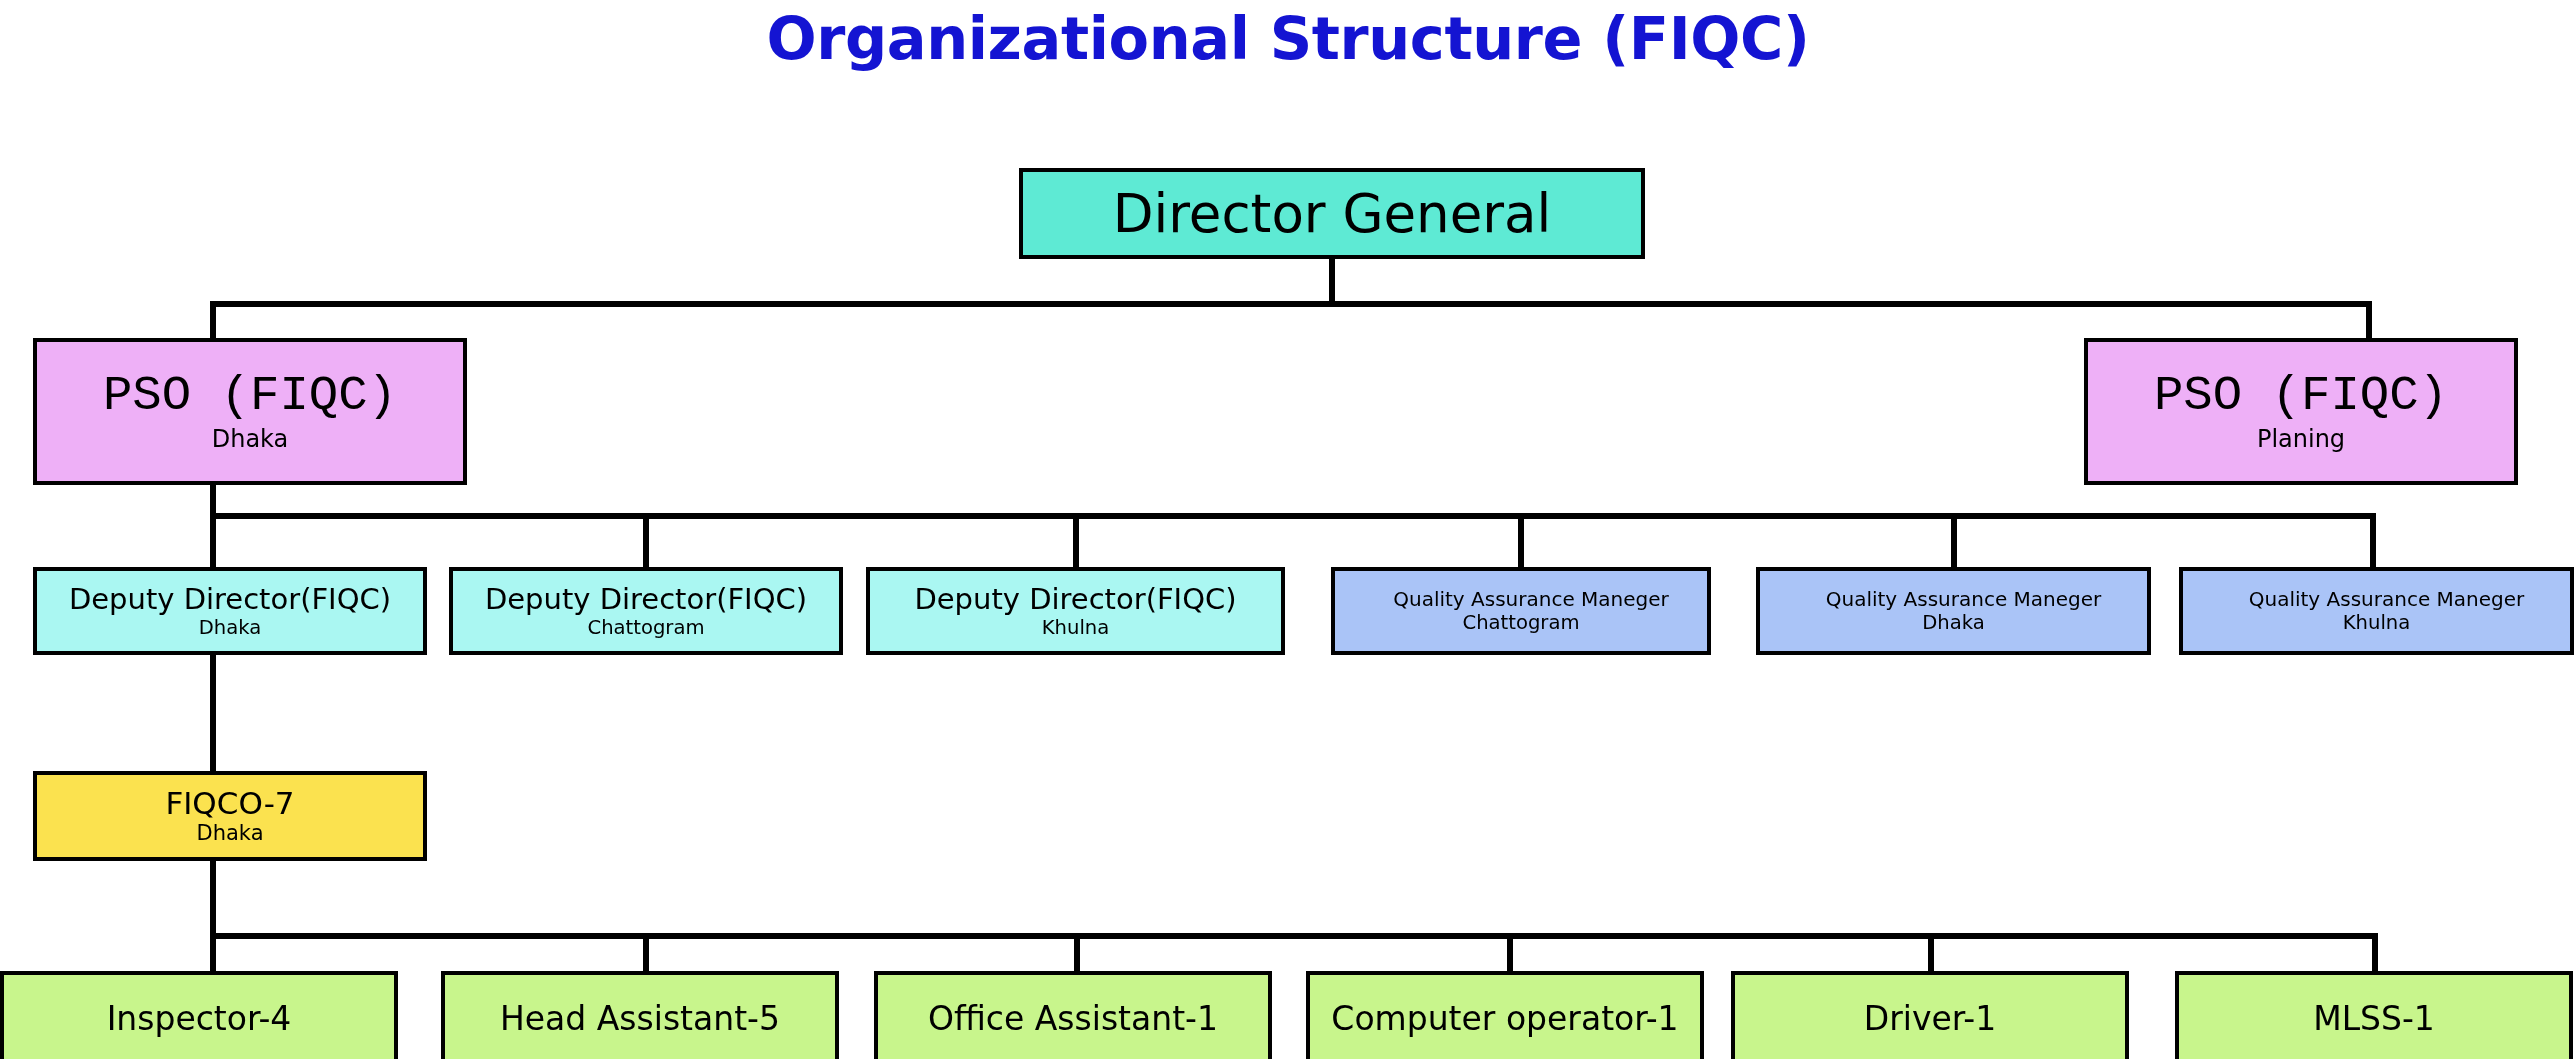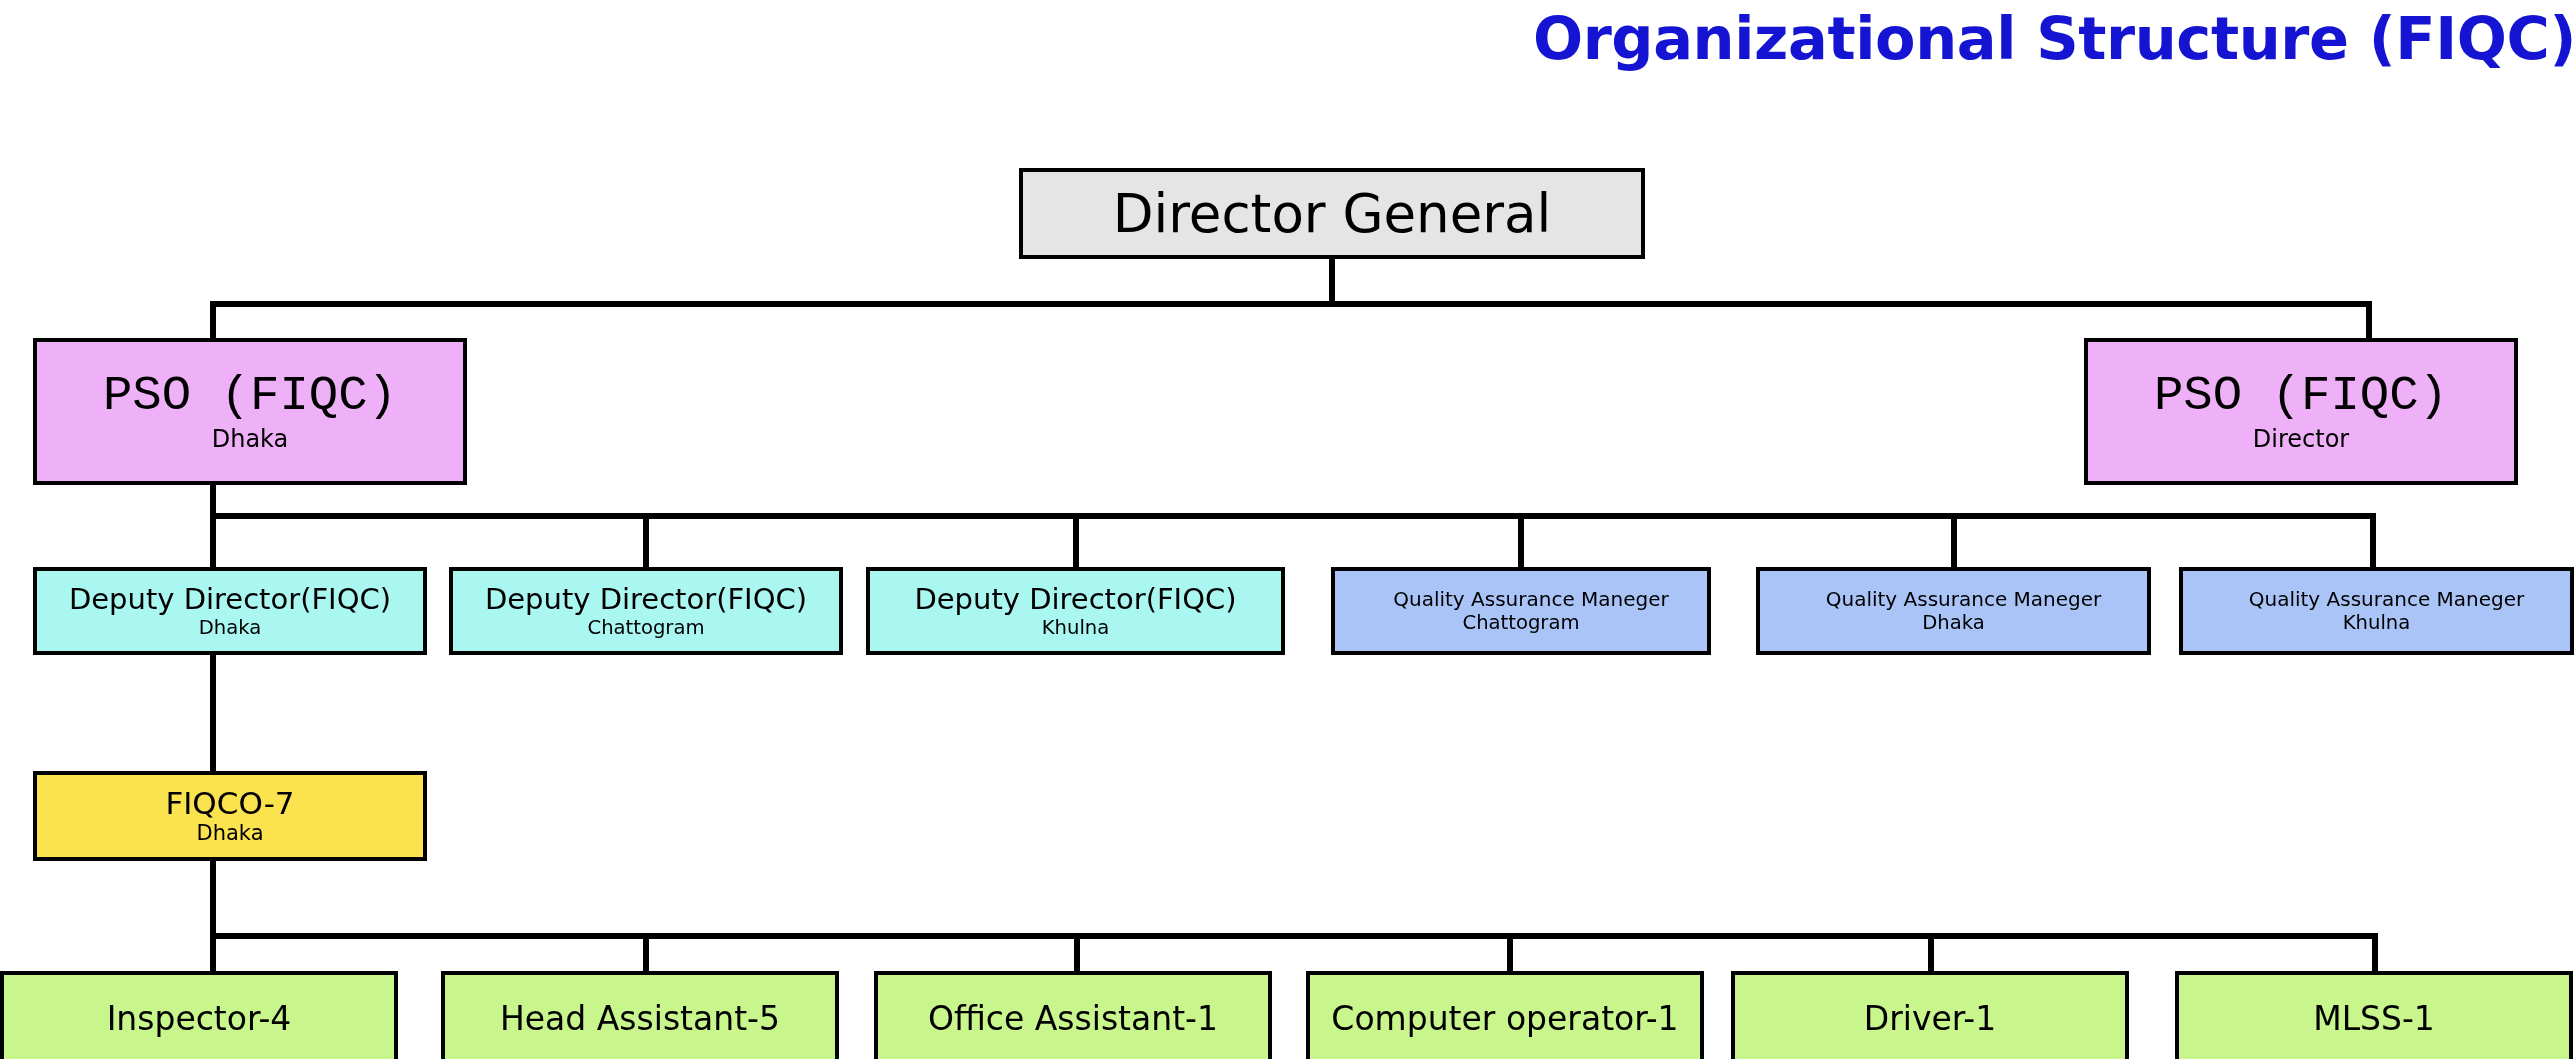--- a/index.html
+++ b/index.html
@@ -18,21 +18,21 @@
     background: #ffffff;
     overflow: hidden;
   }
 
   
   #chart-title {
     position: absolute;
     left: 0;
     top: 0;
     width: 2576px;
-    text-align: right;
+    text-align: center;
     font-size: 59px;
     font-weight: bold;
     color: #1414d2;
     letter-spacing: -0.4px;
     line-height: 78px;
     white-space: nowrap;
   }
 
   
   .node {
@@ -85,40 +85,40 @@
     background: #000000;
   }
 </style>
 </head>
 <body>
 
 <div id="chart-root">
 
   <div id="chart-title">Organizational Structure (FIQC)</div>
 
-  <div class="node n-dg" style="left:1019px; top:168px; width:626px; height:91px; background:#e5e5e5;">
+  <div class="node n-dg" style="left:1019px; top:168px; width:626px; height:91px; background:#5eead4;">
     <span class="title-line">Director General</span>
   </div>
 
   <div class="conn-v" style="left:1329px; top:259px; height:47px;"></div>
 
   <div class="conn-h" style="left:210px; top:301px; width:2162px;"></div>
 
   <div class="conn-v" style="left:210px; top:301px; height:39px;"></div>
 
   <div class="conn-v" style="left:2366px; top:301px; height:39px;"></div>
 
   <div class="node n-pso" style="left:33px; top:338px; width:434px; height:147px; background:#eeb0f7;">
     <span class="title-line">PSO (FIQC)</span>
     <span class="sub-line">Dhaka</span>
   </div>
 
   <div class="node n-pso" style="left:2084px; top:338px; width:434px; height:147px; background:#eeb0f7;">
     <span class="title-line">PSO (FIQC)</span>
-    <span class="sub-line">Director</span>
+    <span class="sub-line">Planing</span>
   </div>
 
   <div class="conn-v" style="left:210px; top:485px; height:31px;"></div>
 
   <div class="conn-h" style="left:210px; top:513px; width:2160px;"></div>
 
   <div class="conn-v" style="left:210px; top:513px; height:56px;"></div>
   <div class="conn-v" style="left:643px; top:513px; height:56px;"></div>
   <div class="conn-v" style="left:1073px; top:513px; height:56px;"></div>
   <div class="conn-v" style="left:1518px; top:513px; height:56px;"></div>

